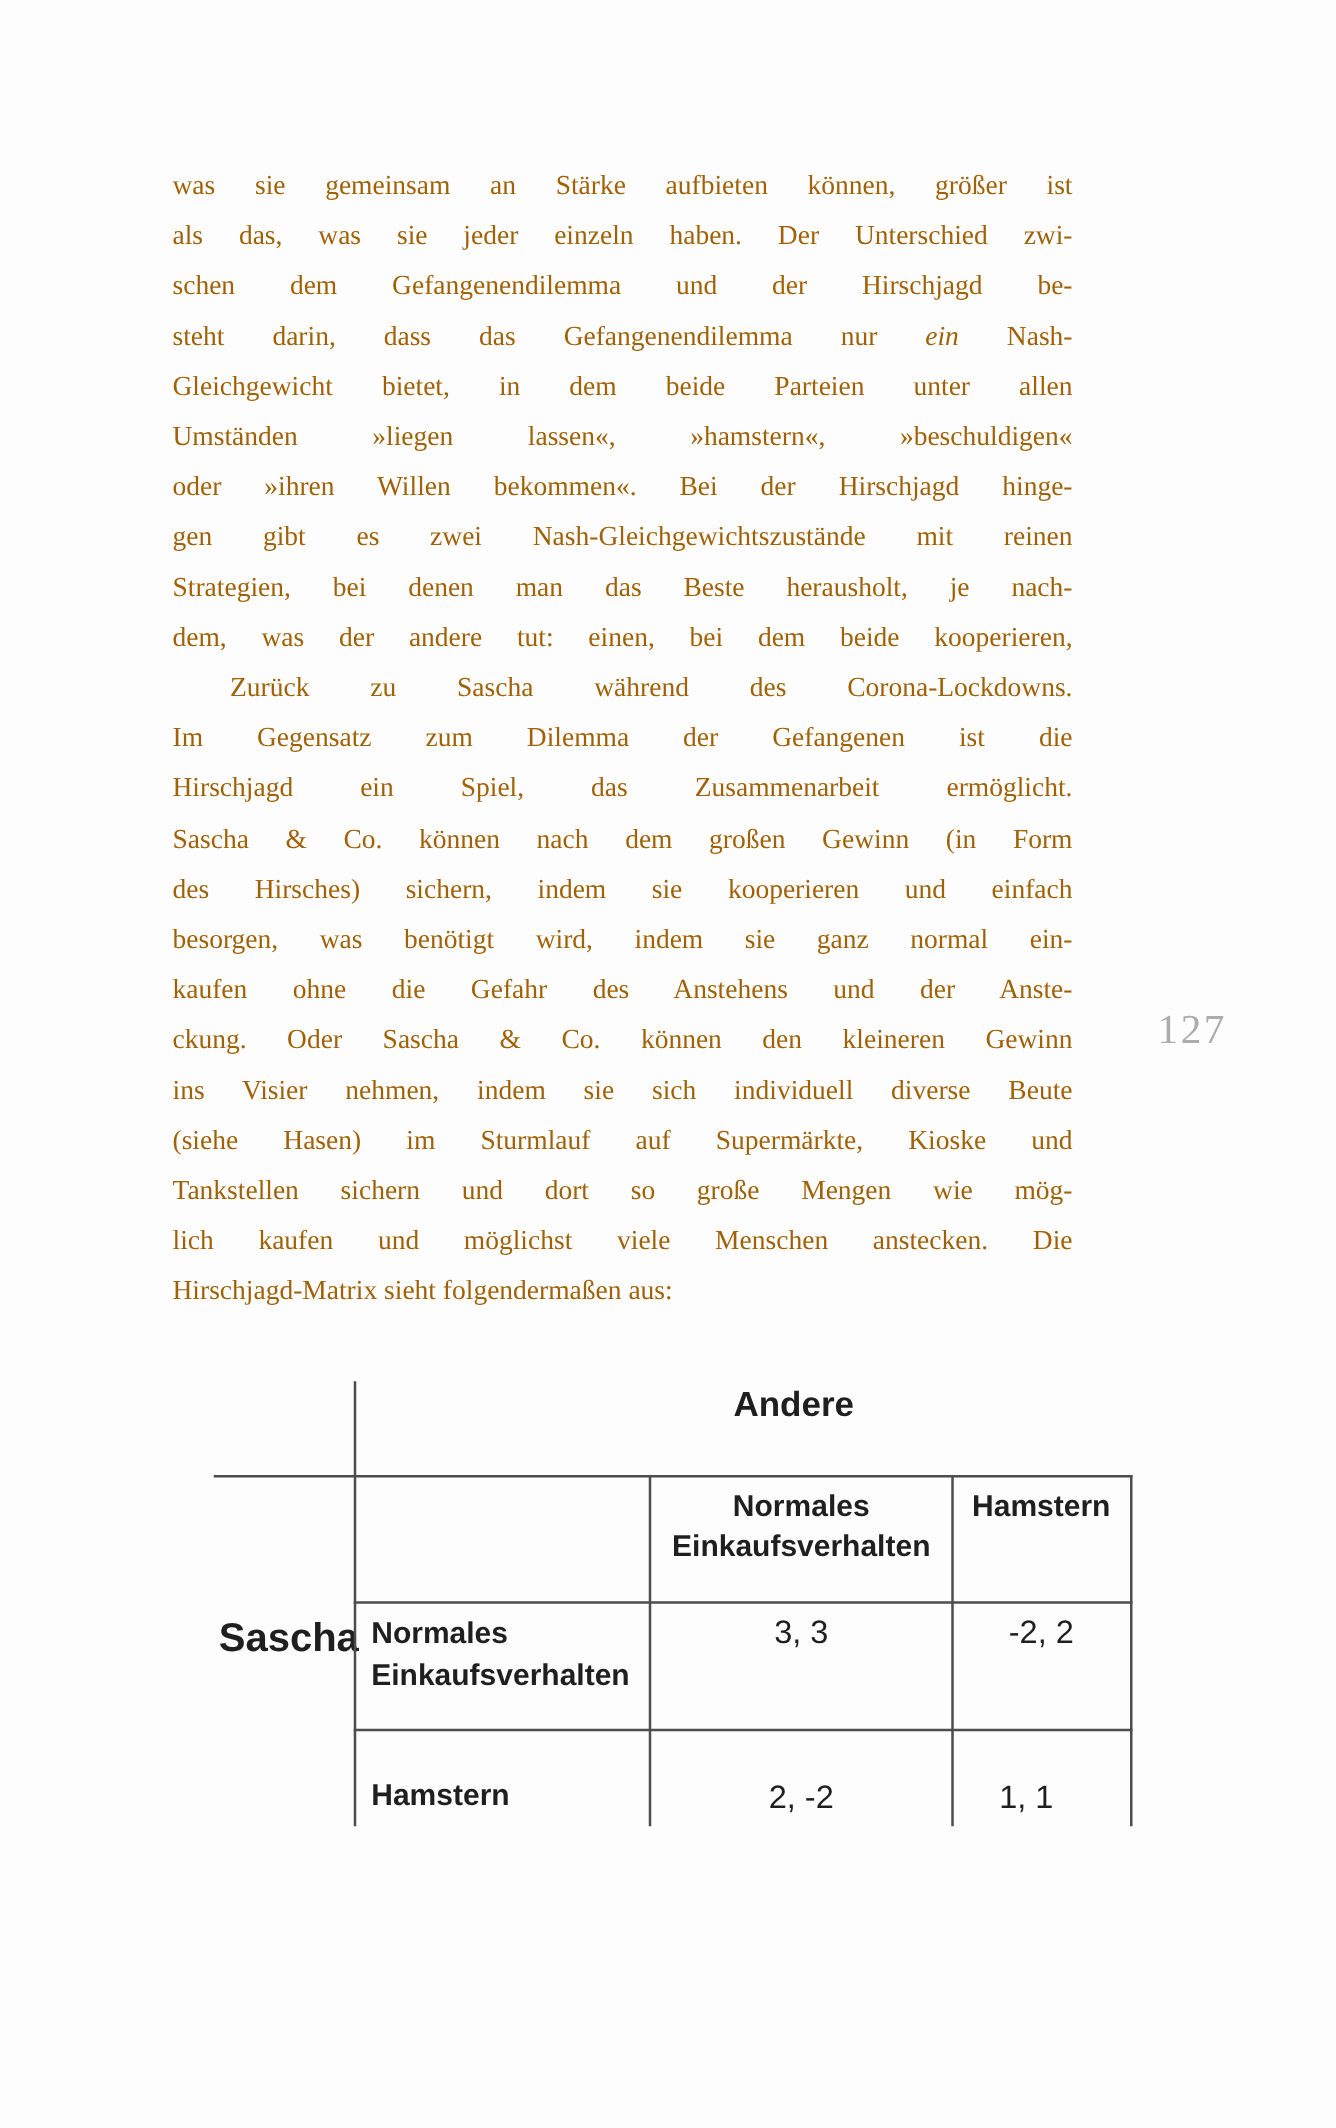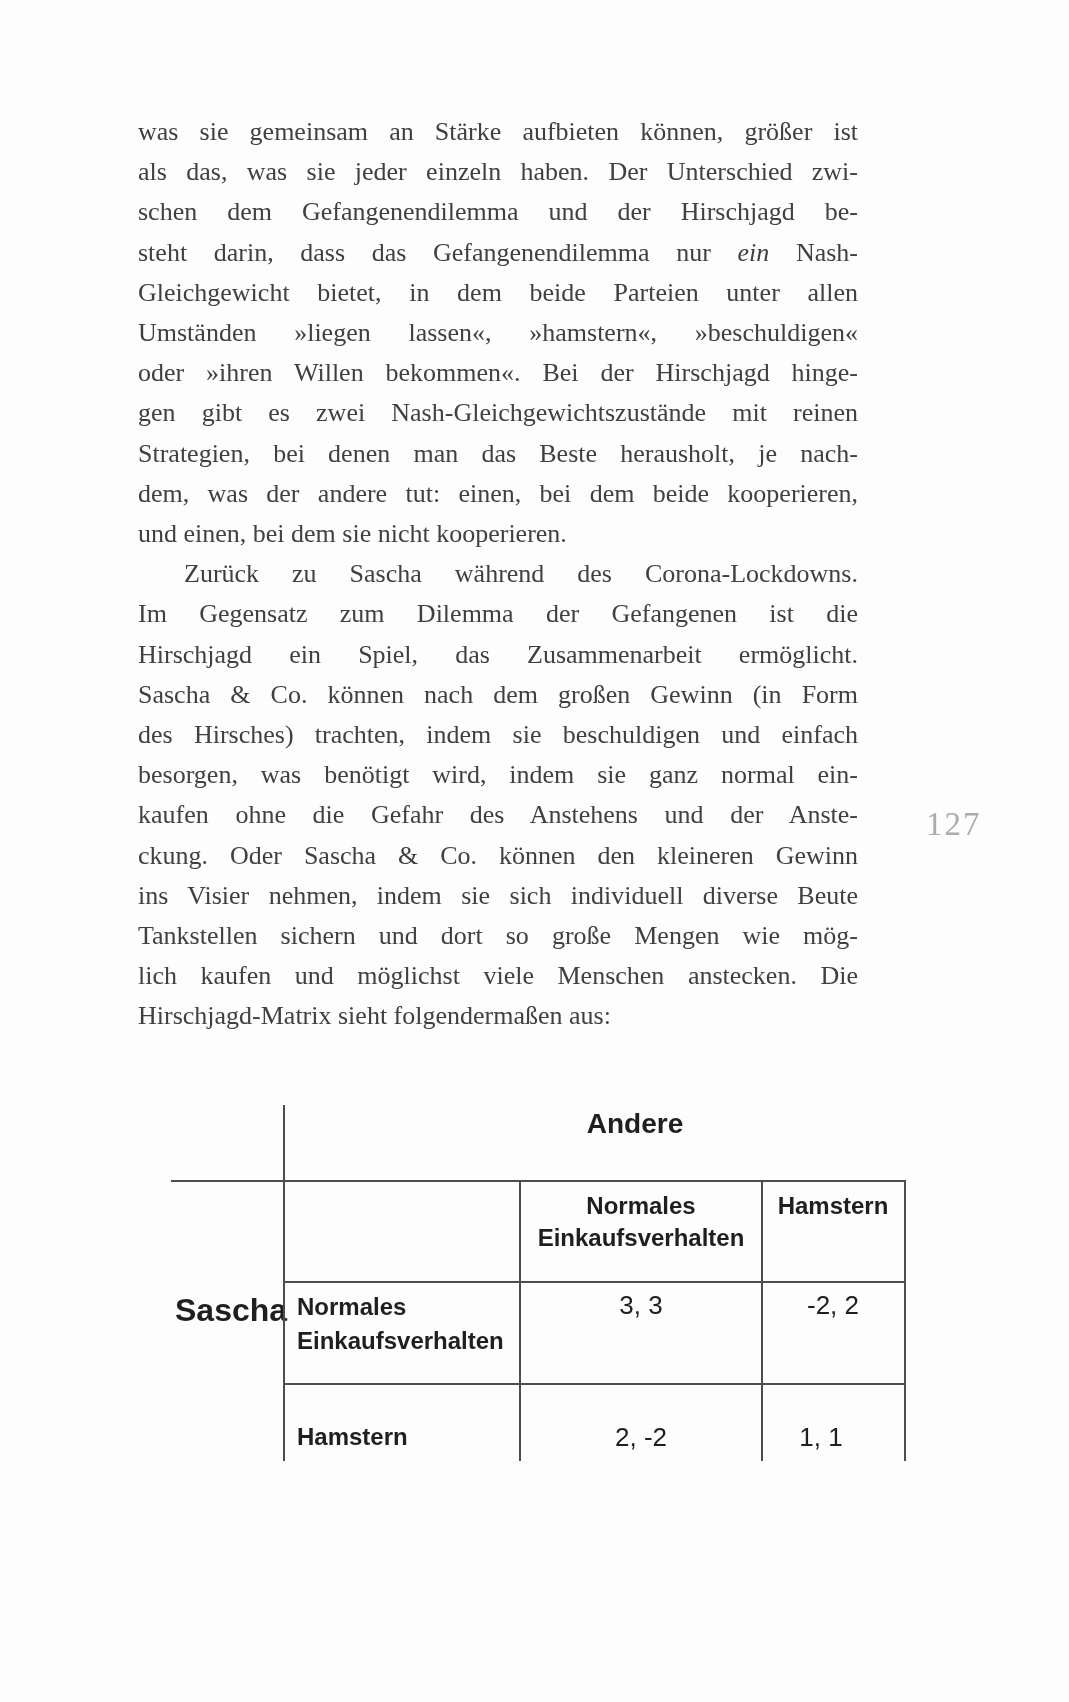--- a/index.html
+++ b/index.html
@@ -4,22 +4,22 @@
 <style>
   html,body{margin:0;padding:0;}
   body{
     width:1069px;height:1702px;position:relative;
     background:#fdfdfd;color:#1a1a1a;
     font-family:"Liberation Serif","DejaVu Serif",serif;
     overflow:hidden;
   }
   
   .text-block{
-    position:absolute;left:138px;top:112px;width:720px;
-    font-size:26px;line-height:40.2px;color:#404040;
+    position:absolute;left:138px;top:128px;width:720px;
+    font-size:22px;line-height:40.2px;color:#a16207;
   }
   .tl{white-space:normal;}
   .tl.j{text-align:justify;text-align-last:justify;}
   .tl.l{text-align:left;}
   .tl.indent{padding-left:46px;}
   .em{font-style:italic;}
   
   .page-number{
     position:absolute;left:926px;top:806px;width:60px;
     font-family:Liberation Serif, serif;
@@ -60,30 +60,30 @@
   <div class="tl j">was sie gemeinsam an Stärke aufbieten können, größer ist</div>
   <div class="tl j">als das, was sie jeder einzeln haben. Der Unterschied zwi-</div>
   <div class="tl j">schen dem Gefangenendilemma und der Hirschjagd be-</div>
   <div class="tl j"><span>steht darin, dass das Gefangenendilemma nur </span><span class="em">ein</span><span> Nash-</span></div>
   <div class="tl j">Gleichgewicht bietet, in dem beide Parteien unter allen</div>
   <div class="tl j">Umständen »liegen lassen«, »hamstern«, »beschuldigen«</div>
   <div class="tl j">oder »ihren Willen bekommen«. Bei der Hirschjagd hinge-</div>
   <div class="tl j">gen gibt es zwei Nash-Gleichgewichtszustände mit reinen</div>
   <div class="tl j">Strategien, bei denen man das Beste herausholt, je nach-</div>
   <div class="tl j">dem, was der andere tut: einen, bei dem beide kooperieren,</div>
-  <div class="tl l">und einen, bei dem sie nicht kooperieren.</div>
   <div class="tl j indent">Zurück zu Sascha während des Corona-Lockdowns.</div>
   <div class="tl j">Im Gegensatz zum Dilemma der Gefangenen ist die</div>
   <div class="tl j">Hirschjagd ein Spiel, das Zusammenarbeit ermöglicht.</div>
   <div class="tl j">Sascha &amp; Co. können nach dem großen Gewinn (in Form</div>
-  <div class="tl j">des Hirsches) trachten, indem sie beschuldigen und einfach</div>
+  <div class="tl j">des Hirsches) sichern, indem sie kooperieren und einfach</div>
   <div class="tl j">besorgen, was benötigt wird, indem sie ganz normal ein-</div>
   <div class="tl j">kaufen ohne die Gefahr des Anstehens und der Anste-</div>
   <div class="tl j">ckung. Oder Sascha &amp; Co. können den kleineren Gewinn</div>
   <div class="tl j">ins Visier nehmen, indem sie sich individuell diverse Beute</div>
+  <div class="tl j">(siehe Hasen) im Sturmlauf auf Supermärkte, Kioske und</div>
   <div class="tl j">Tankstellen sichern und dort so große Mengen wie mög-</div>
   <div class="tl j">lich kaufen und möglichst viele Menschen anstecken. Die</div>
   <div class="tl l">Hirschjagd-Matrix sieht folgendermaßen aus:</div>
 </div>
 
 <div class="page-number">127</div>
 
 <div class="matrix">
   <div class="m-lbl col-player">Andere</div>
   <div class="m-lbl row-player">Sascha</div>

